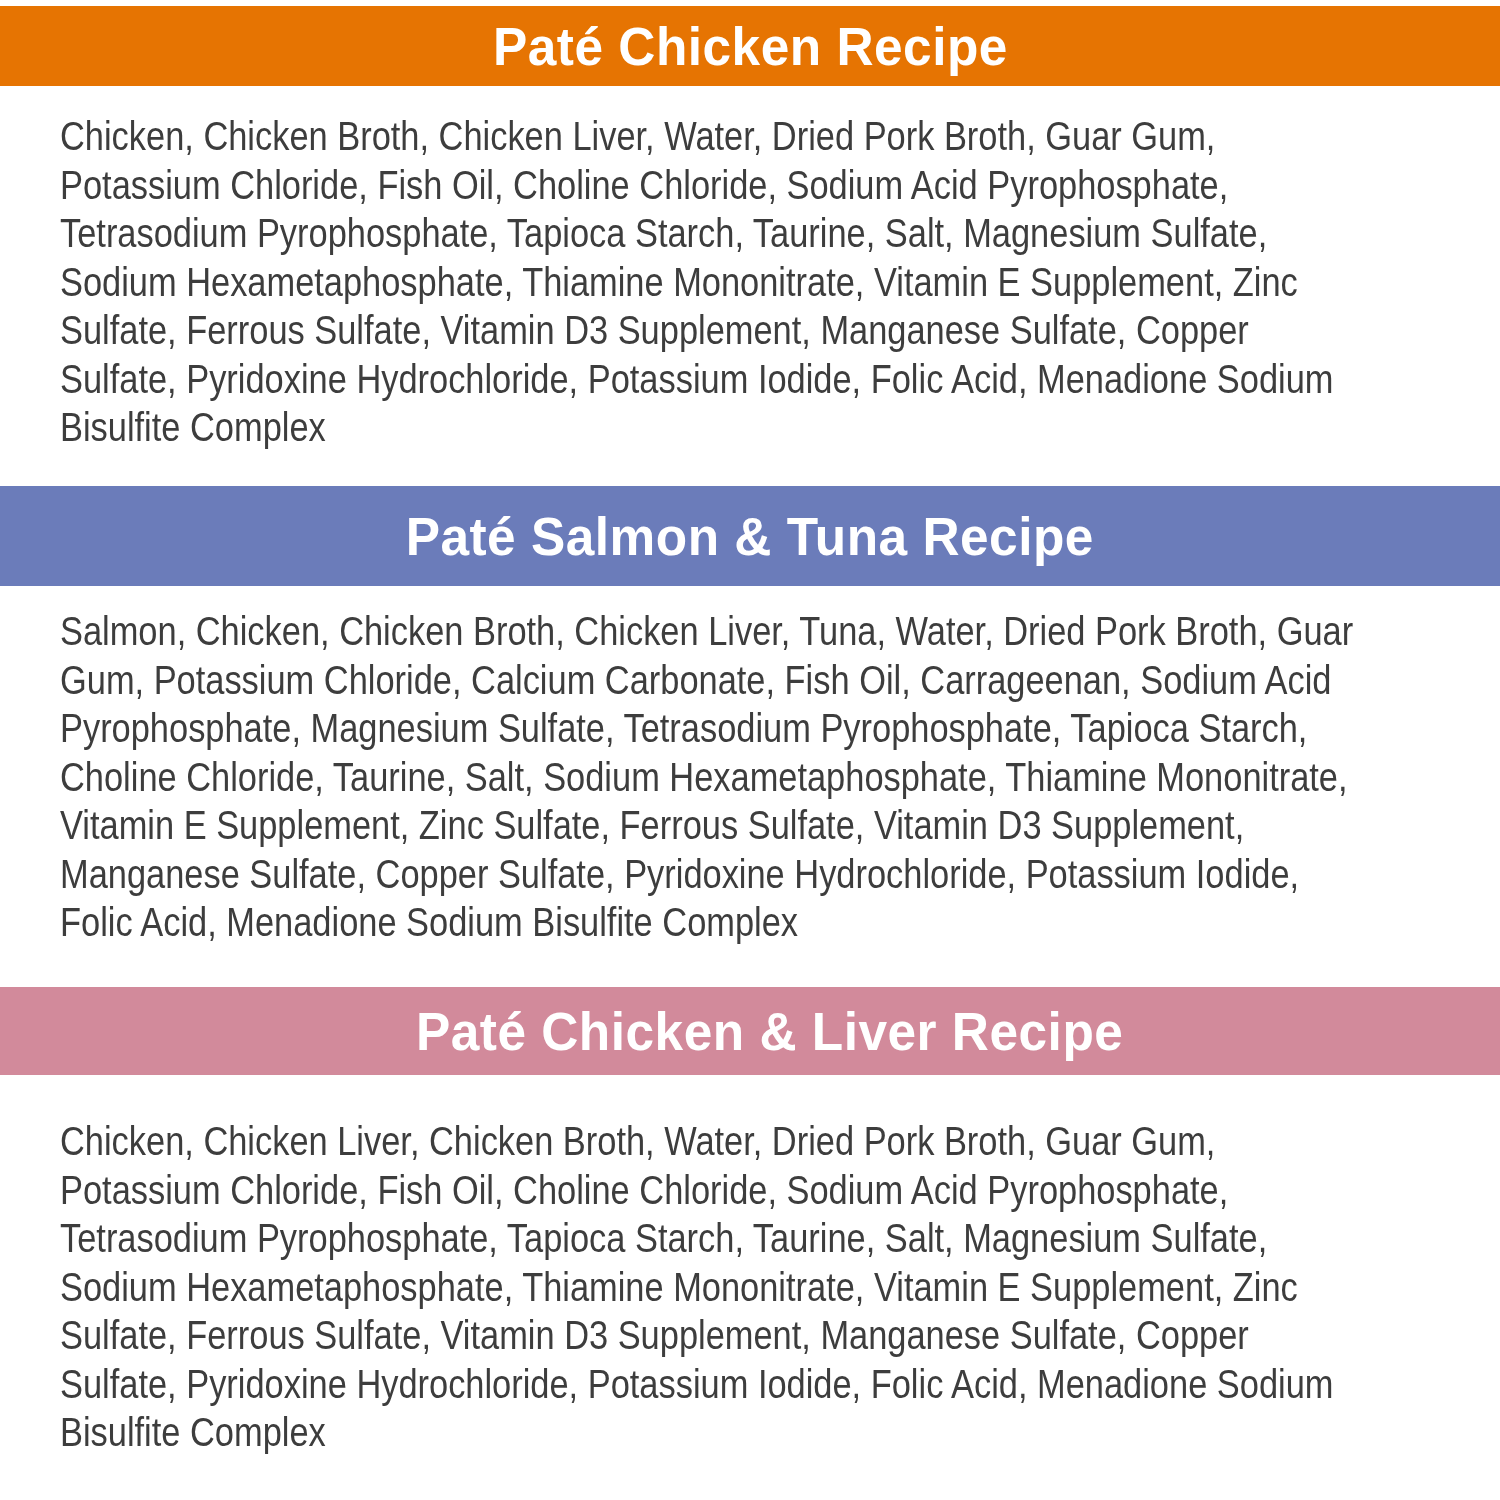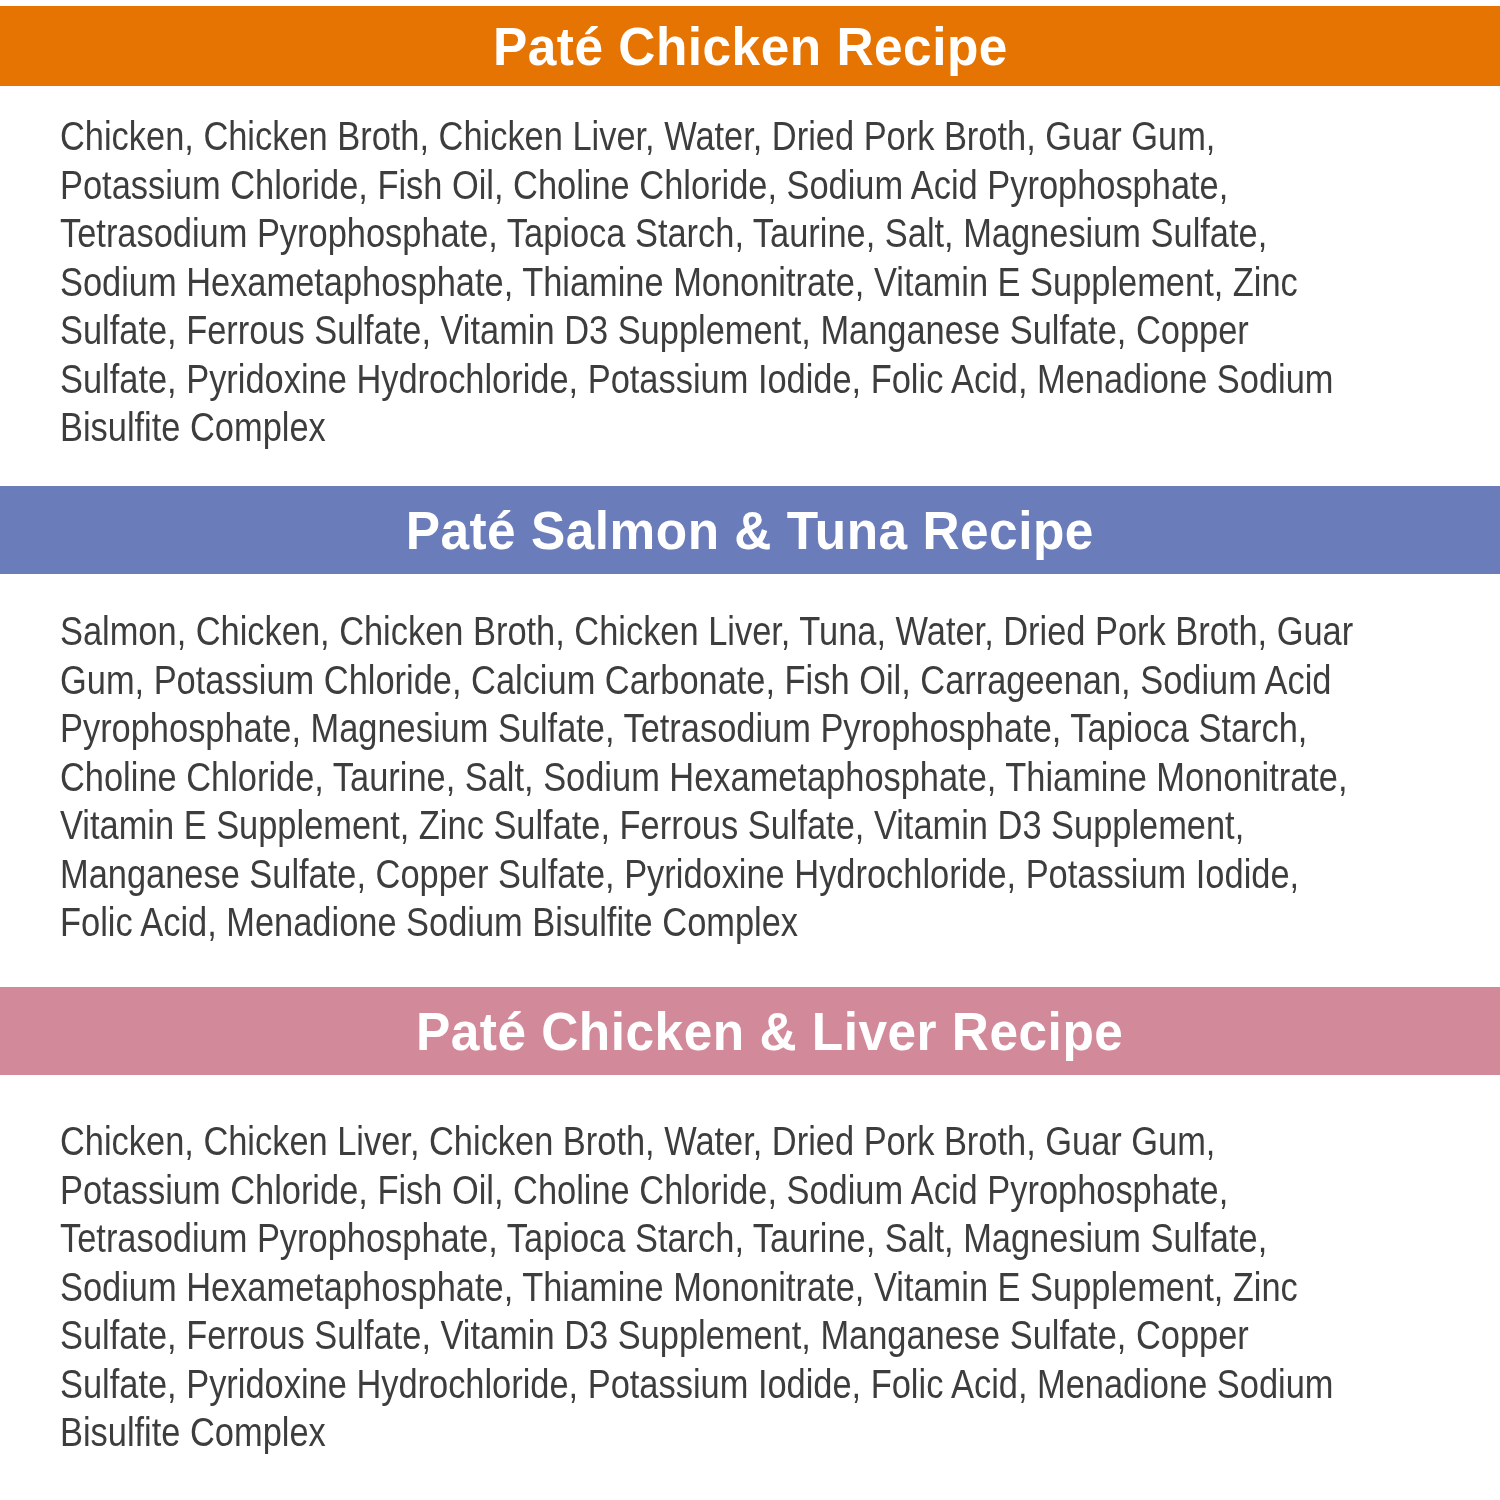--- a/index.html
+++ b/index.html
@@ -38,21 +38,21 @@
     width: 1700px;
     transform: scaleX(0.86);
     transform-origin: left top;
     color: #3d3d3d;
     font-size: 40px;
     line-height: 48.5px;
     white-space: pre-line;
   }
   .bar-chicken { top: 6px; height: 80px; }
   .para-chicken { top: 112px; }
-  .bar-salmon { top: 486px; height: 88px; }
+  .bar-salmon { top: 486px; height: 100px; }
   .para-salmon { top: 607px; }
   .bar-liver { top: 987px; height: 88px; }
   .para-liver { top: 1117px; }
 </style>
 </head>
 <body>
 
 <div class="page">
 
   <div class="header-bar bar-chicken" style="background-color: rgb(230, 116, 2);">

